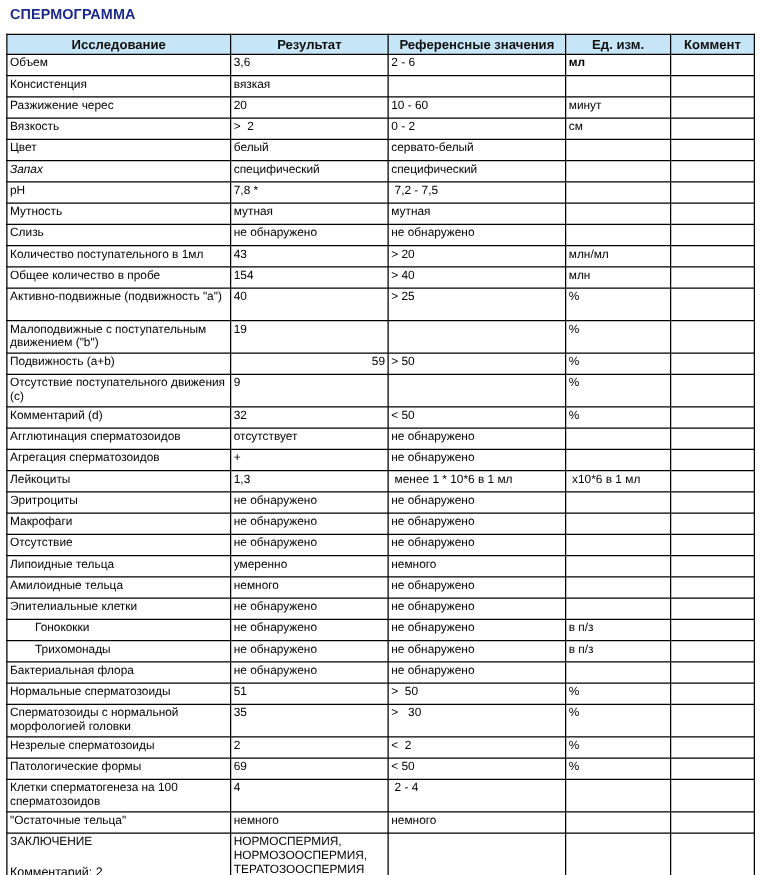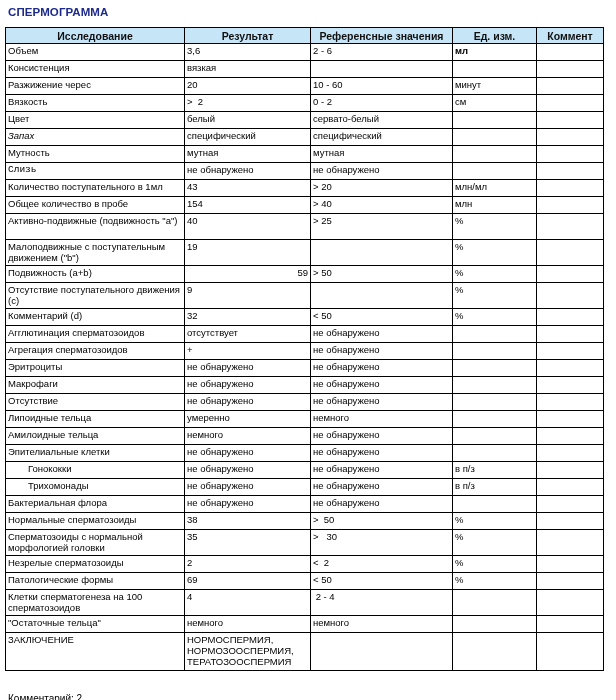--- a/index.html
+++ b/index.html
@@ -79,28 +79,35 @@
         <td style="white-space: pre-wrap;"></td>
       </tr>
       <tr>
         <td style="white-space: pre-wrap; font-style: italic;">Запах</td>
         <td style="white-space: pre-wrap;">специфический</td>
         <td style="white-space: pre-wrap;">специфический</td>
         <td style="white-space: pre-wrap;"></td>
         <td style="white-space: pre-wrap;"></td>
       </tr>
       <tr>
+        <td style="white-space: pre-wrap;">pH</td>
+        <td style="white-space: pre-wrap;">7,8 *</td>
+        <td style="white-space: pre-wrap;"> 7,2 - 7,5</td>
+        <td style="white-space: pre-wrap;"></td>
+        <td style="white-space: pre-wrap;"></td>
+      </tr>
+      <tr>
         <td style="white-space: pre-wrap;">Мутность</td>
         <td style="white-space: pre-wrap;">мутная</td>
         <td style="white-space: pre-wrap;">мутная</td>
         <td style="white-space: pre-wrap;"></td>
         <td style="white-space: pre-wrap;"></td>
       </tr>
       <tr>
-        <td style="white-space: pre-wrap; font-family: Liberation Mono, monospace;">Слизь</td>
+        <td style="white-space: pre-wrap;">Слизь</td>
         <td style="white-space: pre-wrap;">не обнаружено</td>
         <td style="white-space: pre-wrap;">не обнаружено</td>
         <td style="white-space: pre-wrap;"></td>
         <td style="white-space: pre-wrap;"></td>
       </tr>
       <tr>
         <td style="white-space: pre-wrap;">Количество поступательного в 1мл</td>
         <td style="white-space: pre-wrap;">43</td>
         <td style="white-space: pre-wrap;">&gt; 20</td>
         <td style="white-space: pre-wrap;">млн/мл</td>
@@ -156,20 +163,27 @@
         <td style="white-space: pre-wrap;"></td>
       </tr>
       <tr>
         <td style="white-space: pre-wrap;">Агрегация сперматозоидов</td>
         <td style="white-space: pre-wrap;">+</td>
         <td style="white-space: pre-wrap;">не обнаружено</td>
         <td style="white-space: pre-wrap;"></td>
         <td style="white-space: pre-wrap;"></td>
       </tr>
       <tr>
+        <td style="white-space: pre-wrap;">Лейкоциты</td>
+        <td style="white-space: pre-wrap;">1,3</td>
+        <td style="white-space: pre-wrap;"> менее 1 * 10*6 в 1 мл</td>
+        <td style="white-space: pre-wrap;"> х10*6 в 1 мл</td>
+        <td style="white-space: pre-wrap;"></td>
+      </tr>
+      <tr>
         <td style="white-space: pre-wrap;">Эритроциты</td>
         <td style="white-space: pre-wrap;">не обнаружено</td>
         <td style="white-space: pre-wrap;">не обнаружено</td>
         <td style="white-space: pre-wrap;"></td>
         <td style="white-space: pre-wrap;"></td>
       </tr>
       <tr>
         <td style="white-space: pre-wrap;">Макрофаги</td>
         <td style="white-space: pre-wrap;">не обнаружено</td>
         <td style="white-space: pre-wrap;">не обнаружено</td>
@@ -220,21 +234,21 @@
       </tr>
       <tr>
         <td style="white-space: pre-wrap;">Бактериальная флора</td>
         <td style="white-space: pre-wrap;">не обнаружено</td>
         <td style="white-space: pre-wrap;">не обнаружено</td>
         <td style="white-space: pre-wrap;"></td>
         <td style="white-space: pre-wrap;"></td>
       </tr>
       <tr>
         <td style="white-space: pre-wrap;">Нормальные сперматозоиды</td>
-        <td style="white-space: pre-wrap;">38</td>
+        <td style="white-space: pre-wrap;">51</td>
         <td style="white-space: pre-wrap;">&gt;  50</td>
         <td style="white-space: pre-wrap;">%</td>
         <td style="white-space: pre-wrap;"></td>
       </tr>
       <tr class="tall">
         <td style="white-space: pre-wrap;">Сперматозоиды с нормальной морфологией головки</td>
         <td style="white-space: pre-wrap;">35</td>
         <td style="white-space: pre-wrap;">&gt;   30</td>
         <td style="white-space: pre-wrap;">%</td>
         <td style="white-space: pre-wrap;"></td>

